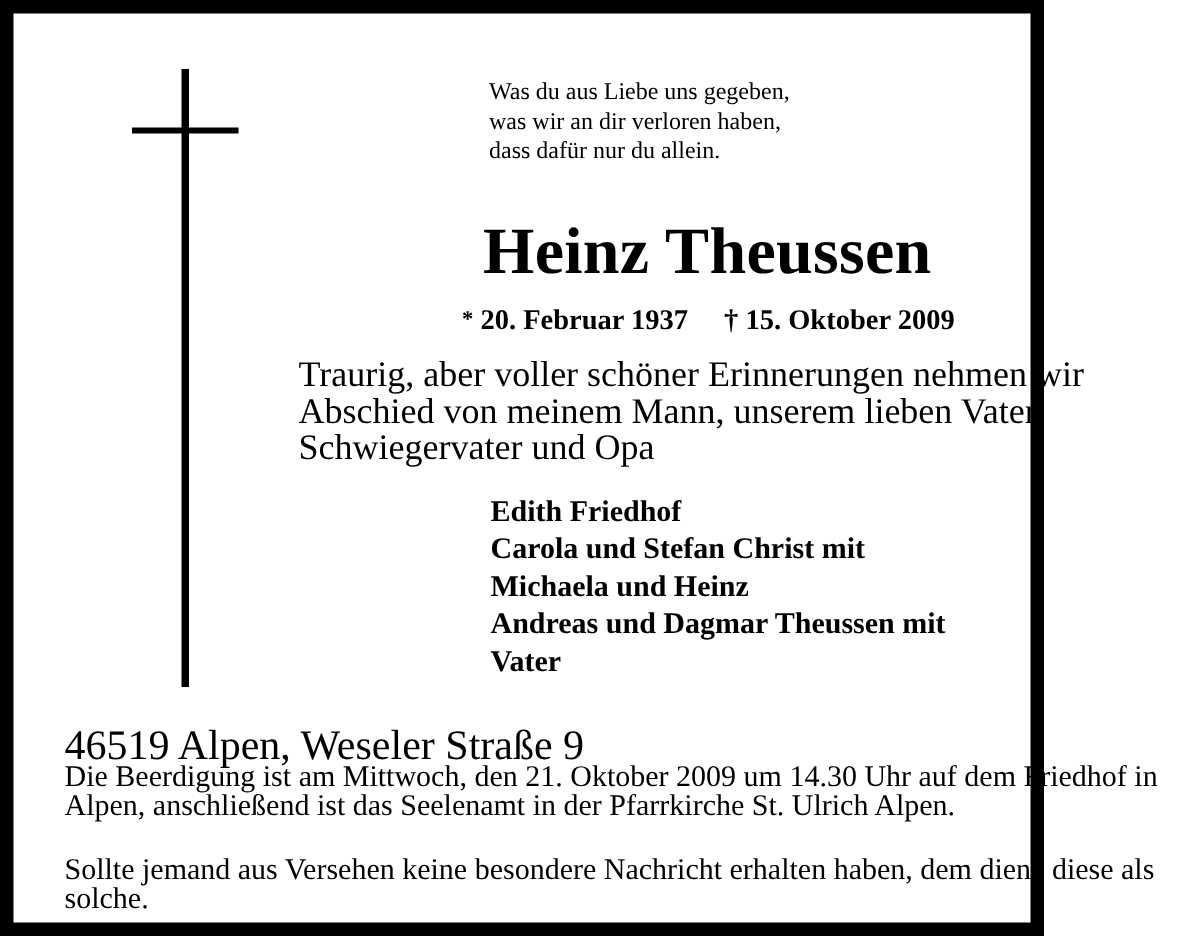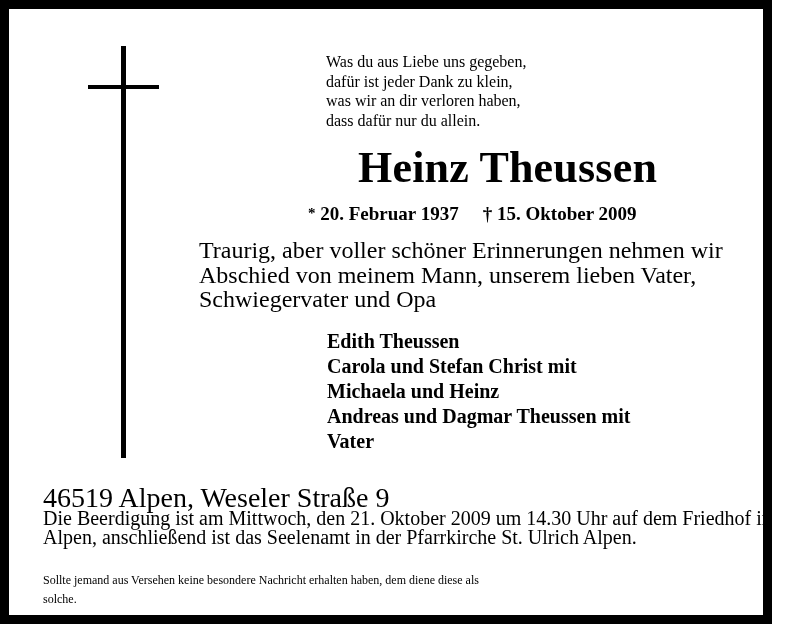--- a/index.html
+++ b/index.html
@@ -11,21 +11,21 @@
       width: 800px;
       height: 624px;
       position: relative;
       overflow: hidden;
       font-family: "Liberation Serif", "DejaVu Serif", serif;
       color: #000;
     }
     .frame {
       position: absolute;
       left: 0; top: 0;
-      width: 772px; height: 624px;
+      width: 696px; height: 624px;
       box-sizing: border-box;
       border: 9px solid #000;
       background: #fff;
     }
     .cross-v {
       position: absolute;
       left: 112px; top: 37px;
       width: 5px; height: 412px;
       background: #000;
     }
@@ -43,21 +43,20 @@
     }
     .poem div { white-space: nowrap; }
     .name {
       position: absolute;
       left: 313px; top: 134px;
       font-size: 44px;
       font-weight: bold;
       line-height: 50px;
       white-space: nowrap;
       letter-spacing: 0.2px;
-      margin-left: 36px;
     }
     .dates {
       position: absolute;
       left: 299px; top: 192px;
       font-size: 19px;
       font-weight: bold;
       line-height: 24px;
       white-space: nowrap;
     }
     .dates .birth-star { font-size: 15px; vertical-align: 2px; }
@@ -88,56 +87,55 @@
     .funeral {
       position: absolute;
       left: 34px; top: 500px;
       font-size: 20px;
       line-height: 19px;
     }
     .funeral div, .notice div { white-space: nowrap; }
     .notice {
       position: absolute;
       left: 34px; top: 562px;
-      font-size: 12px;
+      font-size: 20px;
       line-height: 19px;
     }
   </style>
 </head>
 <body>
 
 <div class="frame">
   <div>
     <div class="cross-v"></div>
     <div class="cross-h"></div>
   </div>
 
   <div class="poem">
     <div>Was du aus Liebe uns gegeben,</div>
-    <div>dafür ist jeder Dank zu klein,</div>
     <div>was wir an dir verloren haben,</div>
     <div>dass dafür nur du allein.</div>
   </div>
 
   <div class="name">Heinz Theussen</div>
 
   <div class="dates">
     <span class="birth-star">*</span>
     <span>20. Februar 1937</span><span class="gap"></span><span>†</span>
     <span>15. Oktober 2009</span>
   </div>
 
   <div class="intro">
     <div>Traurig, aber voller schöner Erinnerungen nehmen wir</div>
     <div>Abschied von meinem Mann, unserem lieben Vater,</div>
     <div>Schwiegervater und Opa</div>
   </div>
 
   <div class="family">
-    <div>Edith Theussen</div>
+    <div>Edith Friedhof</div>
     <div>Carola und Stefan Christ mit</div>
     <div>Michaela und Heinz</div>
     <div>Andreas und Dagmar Theussen mit</div>
     <div>Vater</div>
   </div>
 
   <div class="address">46519 Alpen, Weseler Straße 9</div>
 
   <div class="funeral">
     <div>Die Beerdigung ist am Mittwoch, den 21. Oktober 2009 um 14.30 Uhr auf dem Friedhof in</div>

